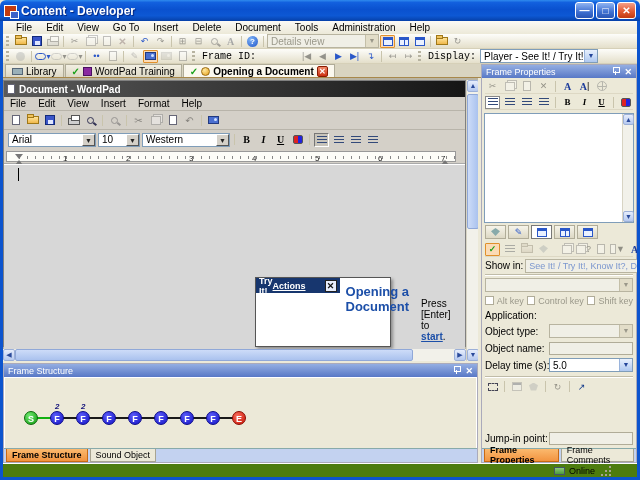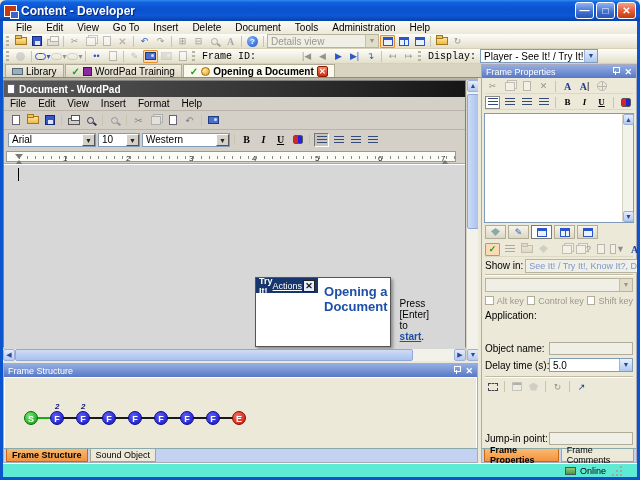--- a/index.html
+++ b/index.html
@@ -136,21 +136,21 @@
   .vthumb { position:absolute; left:0; top:14px; width:12px; height:135px; background:linear-gradient(90deg,#cddcf8,#aac2ee); border:1px solid #90a8d8; border-radius:2px; }
   .vbot { position:absolute; bottom:0; }
   .hthumb { height:12px; flex:0 0 398px; background:linear-gradient(180deg,#cddcf8,#aac2ee); border:1px solid #90a8d8; border-radius:2px; }
   .hspace { flex:1; }
 
   
   .tryit { position:absolute; left:252px; top:199px; width:136px; height:70px; background:#fff;
     border:1px solid #555; box-shadow:2px 2px 3px rgba(0,0,0,.35); z-index:5; display:flex; flex-direction:row; }
   .tryit-bar { height:15px; background:#17366e; display:flex; align-items:center; padding:0 3px; }
   .tryit-bar .tt { color:#fff; font-weight:bold; font-size:9px; flex:1; }
-  .tryit-bar .ac { color:#fff; font-size:9px; text-decoration:underline; margin-right:1px; }
+  .tryit-bar .ac { color:#fff; font-size:9px; text-decoration:underline; margin-right:19px;font-weight:bold; }
   .tryit-x { width:12px; height:12px; background:#e8eefc; border:1px solid #222; color:#111; font-size:9px; font-weight:bold; line-height:10px; text-align:center; }
   .tryit-head { color:#1c4fa8; font-size:13px; font-weight:bold; padding:6px 6px 0 6px; }
   .tryit-body { margin-top:auto; padding:0 6px 4px 6px; font-size:10px; }
   .tryit-body a { color:#1c4fa8; font-weight:bold; }
 
   
   .ptitle { height:13px; background:linear-gradient(180deg,#94aee2,#5878c6); display:flex; align-items:center;
     padding:0 4px; color:#fff; font-size:9px; }
   .ptitle .pt { flex:1; }
   .pin { width:7px; height:9px; position:relative; margin-right:5px; }
@@ -625,20 +625,27 @@
       <span class="checkbox"></span>
       <span class="label dimtext" style="font-size:9px">Control key</span>
       <span class="checkbox"></span>
       <span class="label dimtext" style="font-size:9px">Shift key</span>
     </div>
 
     <div class="fp-row" style="top:245px;height:11px">
       <span class="label">Application:</span>
     </div>
 
+    <div class="fp-row" style="top:259px;height:14px">
+      <span class="label" style="width:62px">Object type:</span>
+      <div class="combo disabled" style="flex:1">
+        <span class="val"></span>
+        <span class="arrow">▼</span>
+      </div>
+    </div>
 
     <div class="fp-row" style="top:276px;height:14px">
       <span class="label" style="width:62px">Object name:</span>
       <span class="field"></span>
     </div>
 
     <div class="fp-row" style="top:293px;height:14px">
       <span class="label" style="width:62px">Delay time (s):</span>
       <div class="combo" style="flex:1">
         <span class="val">5.0</span>
@@ -669,21 +676,21 @@
       <span class="label" style="width:62px">Jump-in point:</span>
       <span class="field"></span>
     </div>
 
     <div class="btabs">
       <span class="btab active">Frame Properties</span>
       <span class="btab">Frame Comments</span>
     </div>
   </div>
 
-  <div style="position:absolute;left:3px;top:463px;width:634px;height:14px;background:#5eead4;border-top:1px solid #fff;display:flex;align-items:center;justify-content:flex-end;padding-right:19px;gap:4px">
+  <div style="position:absolute;left:3px;top:463px;width:634px;height:14px;background:#4d7c0f;border-top:1px solid #fff;display:flex;align-items:center;justify-content:flex-end;padding-right:30px;gap:4px">
     <span style="width:11px;height:8px;border:1px solid #456;background:linear-gradient(#8ec87a,#4a9a3a)"></span>
     <span style="font-size:9px">Online</span>
     <span style="width:2px;height:2px;background:#a8a490;box-shadow:4px 0 #a8a490,-4px 4px #a8a490,0 4px #a8a490,4px 4px #a8a490,4px -4px #a8a490;margin-left:6px"></span>
   </div>
 
   <span class="edge l"></span>
   <span class="edge r"></span>
   <span class="edge b"></span>
 </div>
 

